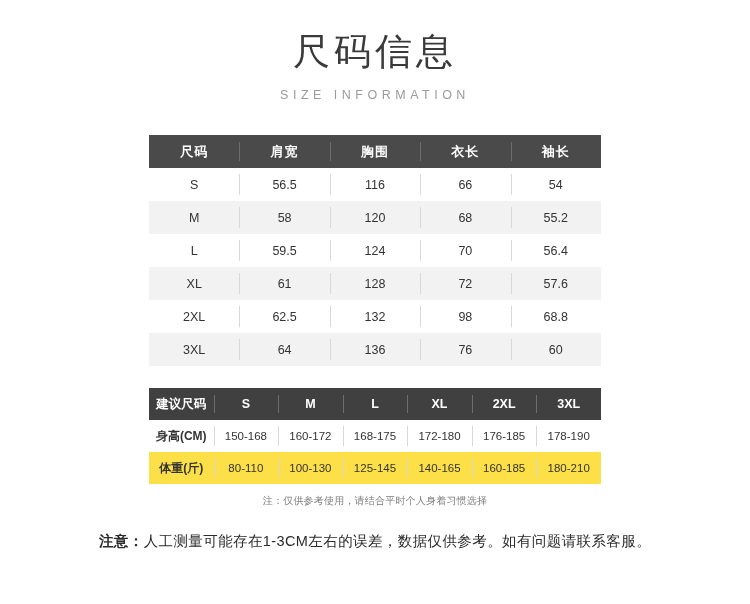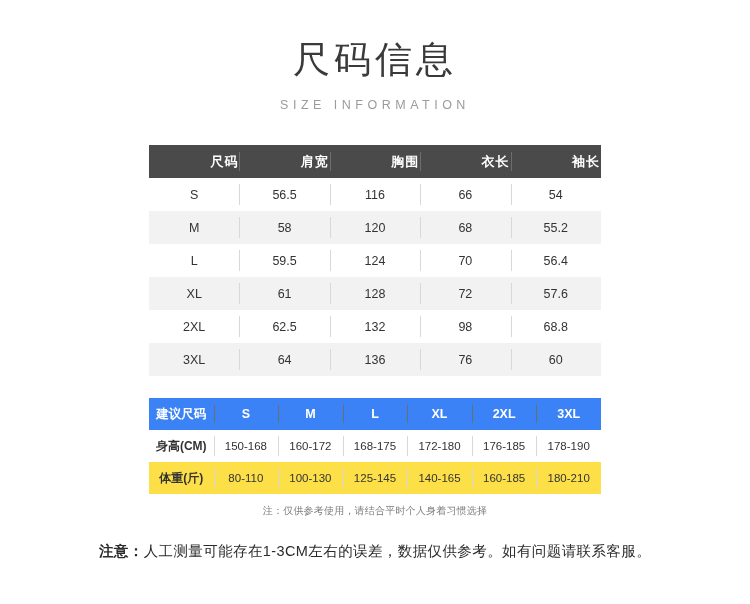--- a/index.html
+++ b/index.html
@@ -25,23 +25,23 @@
   
   .header {
     text-align: center;
     padding-top: 28px;
   }
   .title-cn {
     font-size: 37px;
     letter-spacing: 4px;
     color: #3a3a3a;
     font-weight: normal;
-    margin: 11px;
+    margin: 1px;
     line-height: 1.25;
-    font-family: Liberation Mono, monospace;
+    font-family: Liberation Serif, serif;
   }
   .title-en {
     font-size: 12.5px;
     letter-spacing: 4.5px;
     color: #9b9b9b;
     margin-top: 13px;
     font-family: "Liberation Sans", sans-serif;
   }
 
   
@@ -86,41 +86,41 @@
   .size-table td { position: relative; }
   .size-table th:not(:first-child)::before {
     content: "";
     position: absolute;
     left: 0;
     top: 7px;
     bottom: 7px;
     width: 1px;
     background: #6d6d6d;
   }
-  .size-table th { position: relative; text-align: right; }
+  .size-table th { position: relative; }
 
   
   .note-small {
     width: 452px;
     margin: 11px auto 0 auto;
     font-size: 9.5px;
     color: #a9a9a9;
     text-align: center;
     letter-spacing: 0.2px;
   }
 
   
   .rec-table {
     width: 452px;
     margin: 22px auto 0 auto;
     border-collapse: collapse;
     table-layout: fixed;
   }
   .rec-table th {
-    background: #3b82f6;
+    background: #404040;
     color: #ffffff;
     font-size: 12.5px;
     font-weight: bold;
     height: 30px;
     border: none;
     position: relative;
   }
   .rec-table th:not(:first-child)::before {
     content: "";
     position: absolute;

